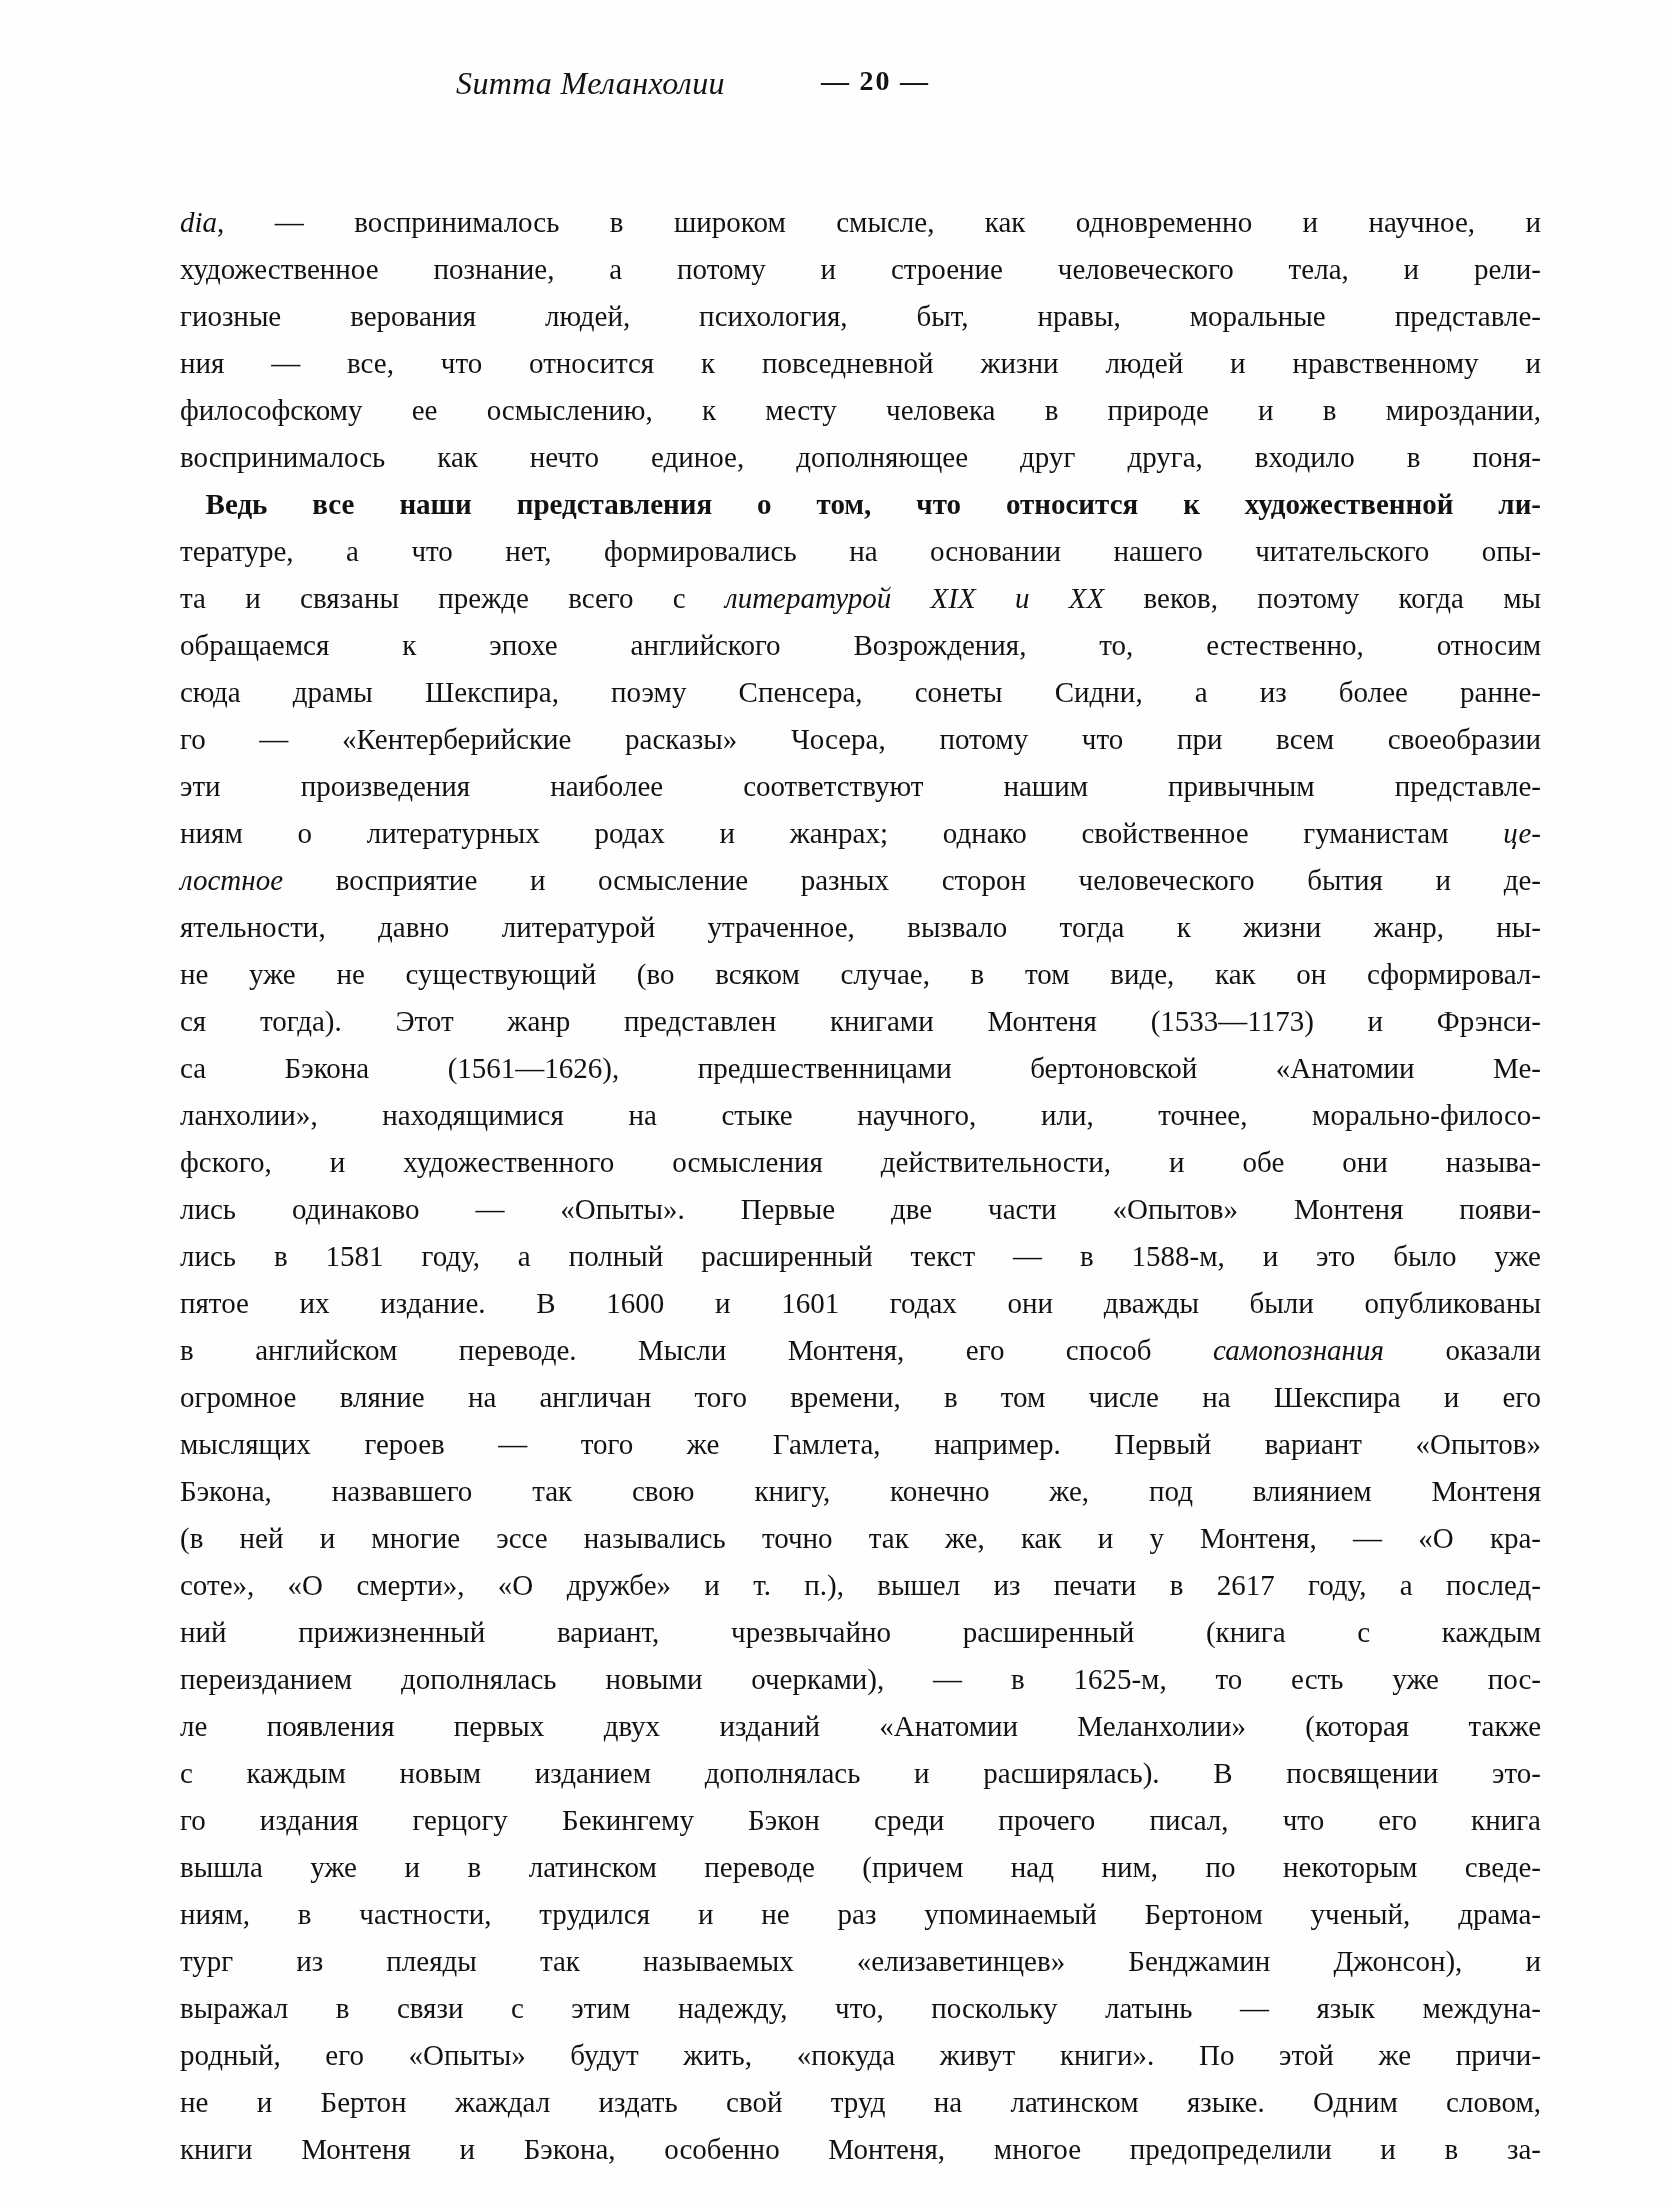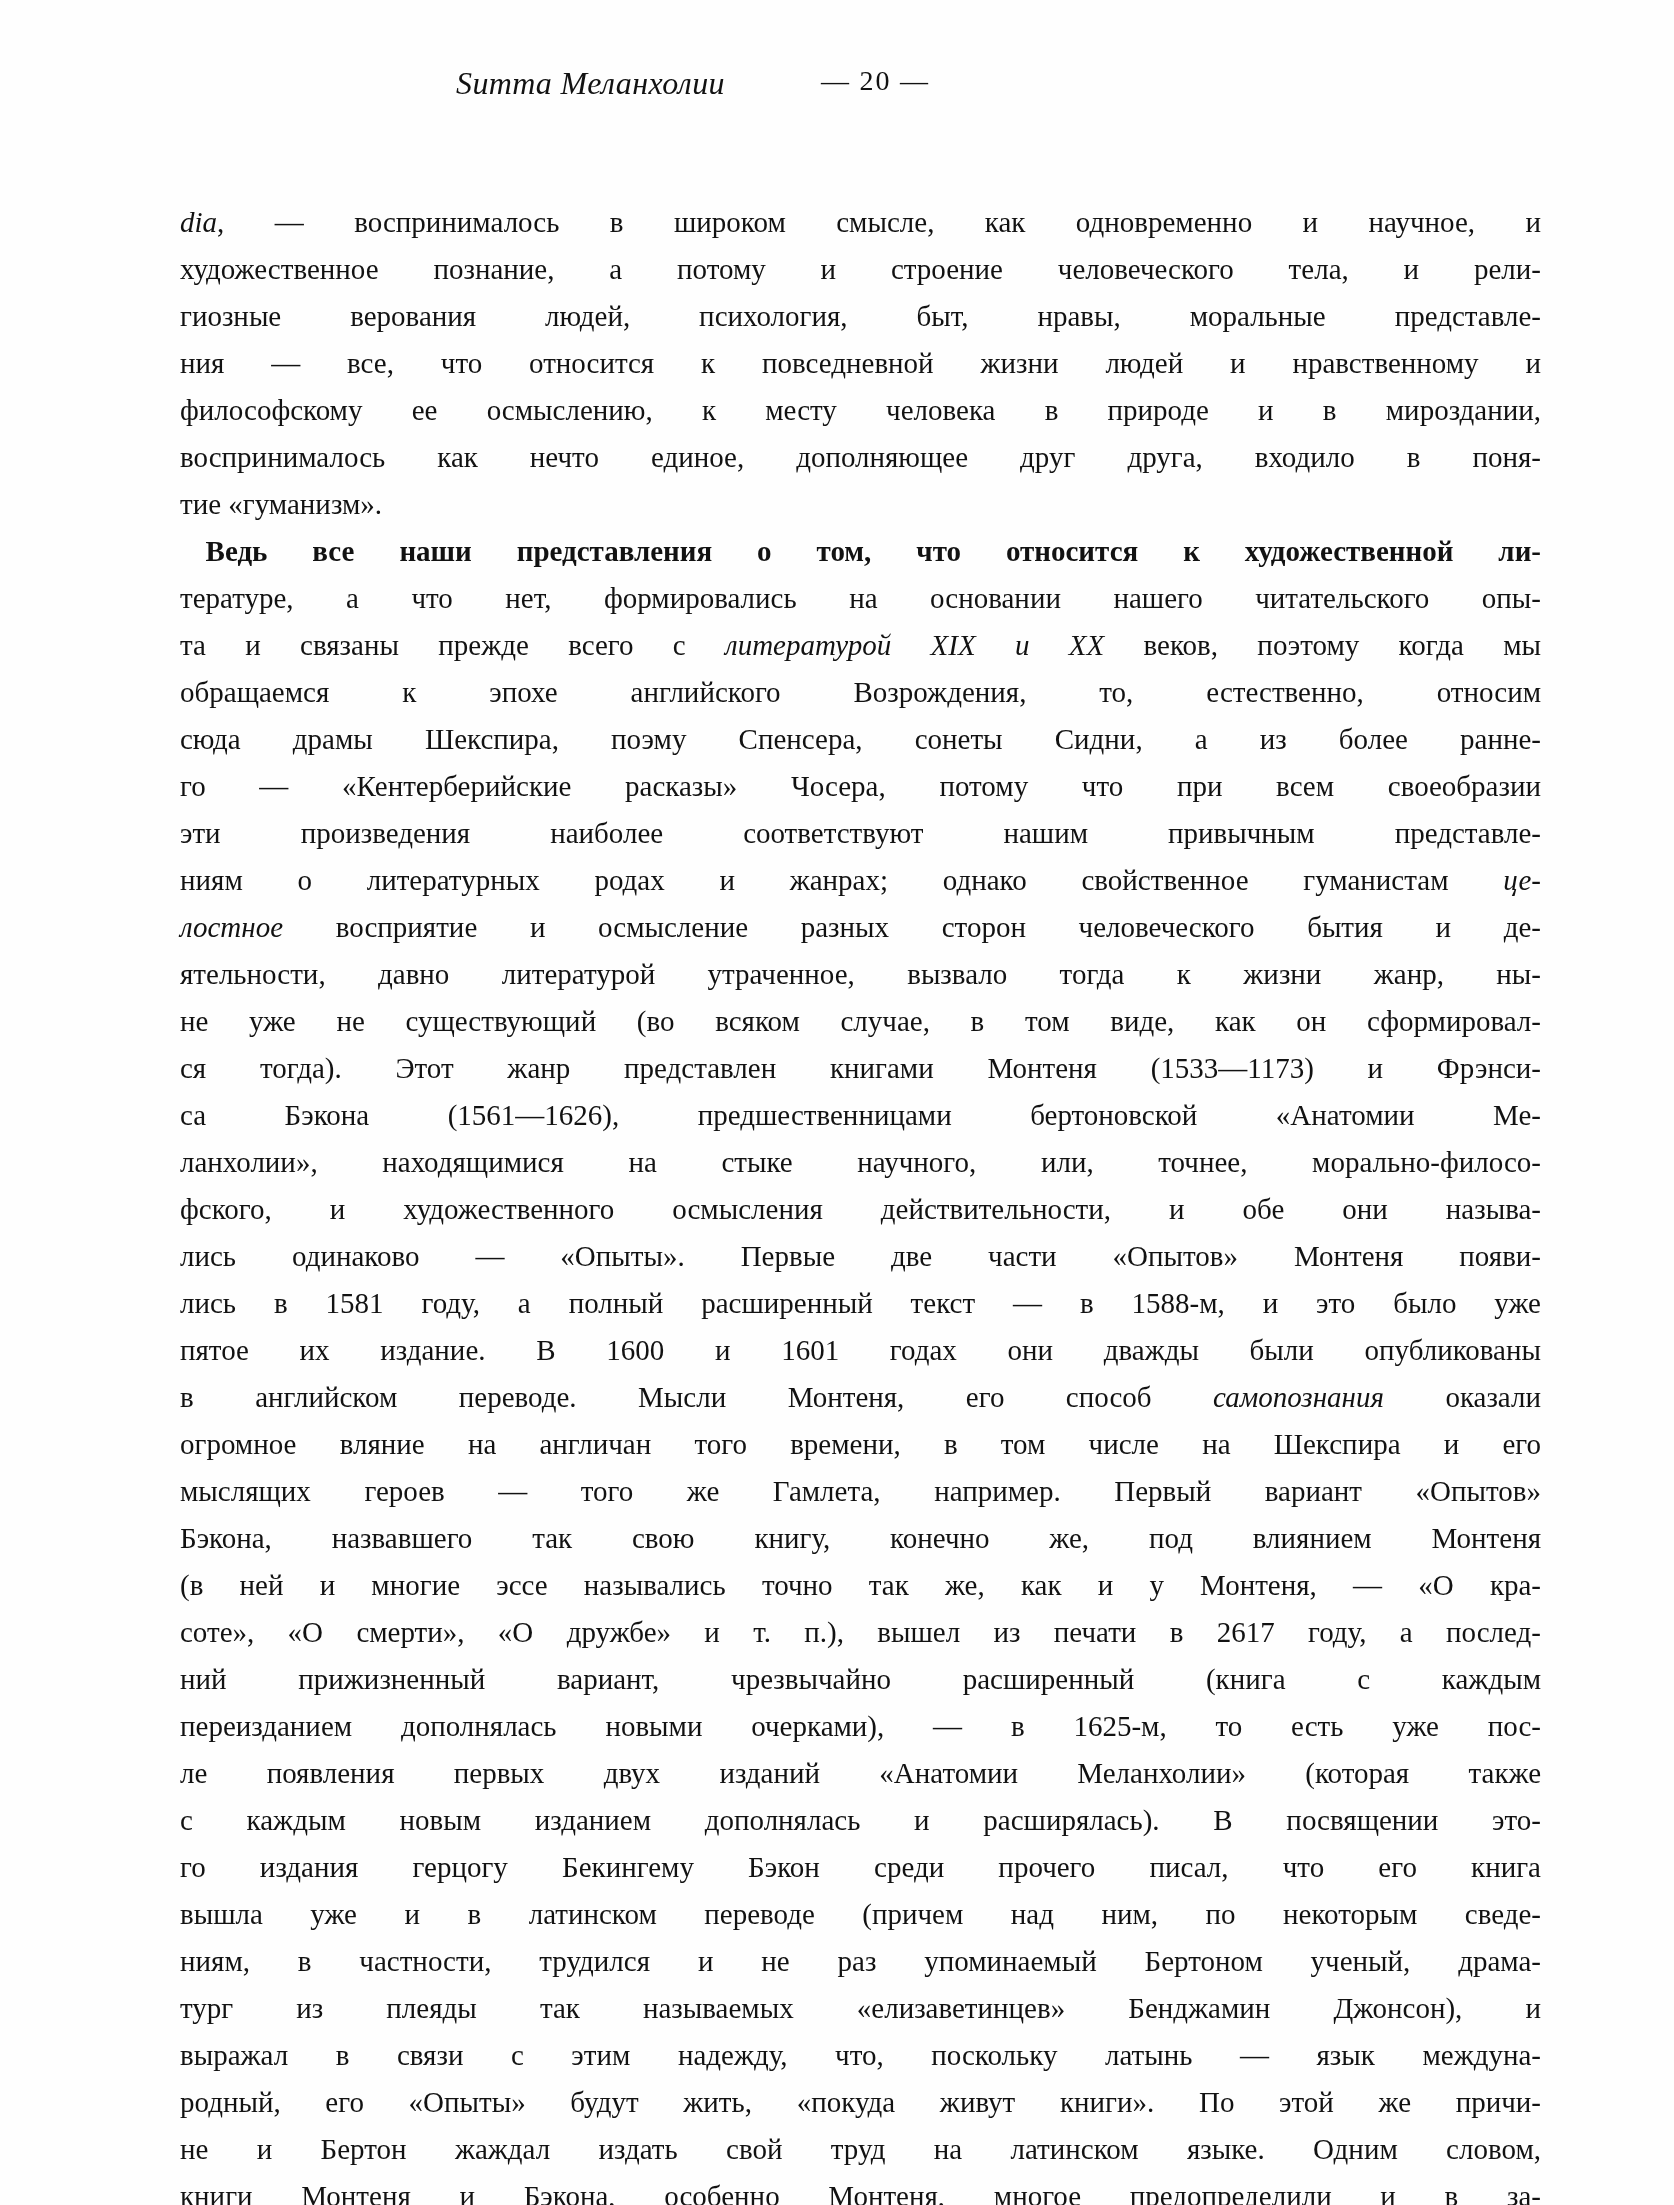--- a/index.html
+++ b/index.html
@@ -13,21 +13,21 @@
   .page { position: absolute; inset: 0; background: #fefefe; }
 
   .running-head { position: absolute; top: 65px; left: 0; width: 100%; height: 44px; }
   .running-title {
     position: absolute; left: 456px; top: 0;
     font-style: italic; font-size: 32px; letter-spacing: 0.4px;
     white-space: nowrap;
   }
   .page-number {
     position: absolute; left: 821px; top: 0;
-    font-size: 28px; font-weight: normal; letter-spacing: 1.8px;
+    font-size: 28px; font-weight: bold; letter-spacing: 1.8px;
     white-space: nowrap;
   }
 
   .text-block {
     position: absolute; left: 180px; top: 199px; width: 1361px;
     font-size: 29px; line-height: 47px;
   }
   .paragraph { margin: 0; }
   .line {
     text-align: justify;
@@ -49,21 +49,20 @@
   </header>
 
   <main class="text-block">
       <div class="paragraph">
         <div class="line"><span class="it">dia</span><span class="">, — воспринималось в широком смысле, как одновременно и научное, и</span></div>
         <div class="line"><span class="">художественное познание, а потому и строение человеческого тела, и рели-</span></div>
         <div class="line"><span class="">гиозные верования людей, психология, быт, нравы, моральные представле-</span></div>
         <div class="line"><span class="">ния — все, что относится к повседневной жизни людей и нравственному и</span></div>
         <div class="line"><span class="">философскому ее осмыслению, к месту человека в природе и в мироздании,</span></div>
         <div class="line"><span class="">воспринималось как нечто единое, дополняющее друг друга, входило в поня-</span></div>
-        <div class="line last"><span class="">тие «гуманизм».</span></div>
       </div>
       <div class="paragraph">
         <div class="line indent"><span class="">Ведь все наши представления о том, что относится к художественной ли-</span></div>
         <div class="line"><span class="">тературе, а что нет, формировались на основании нашего читательского опы-</span></div>
         <div class="line"><span class="">та и связаны прежде всего с </span><span class="it">литературой XIX и XX</span><span class=""> веков, поэтому когда мы</span></div>
         <div class="line"><span class="">обращаемся к эпохе английского Возрождения, то, естественно, относим</span></div>
         <div class="line"><span class="">сюда драмы Шекспира, поэму Спенсера, сонеты Сидни, а из более ранне-</span></div>
         <div class="line"><span class="">го — «Кентерберийские расказы» Чосера, потому что при всем своеобразии</span></div>
         <div class="line"><span class="">эти произведения наиболее соответствуют нашим привычным представле-</span></div>
         <div class="line"><span class="">ниям о литературных родах и жанрах; однако свойственное гуманистам </span><span class="it">це-</span></div>

